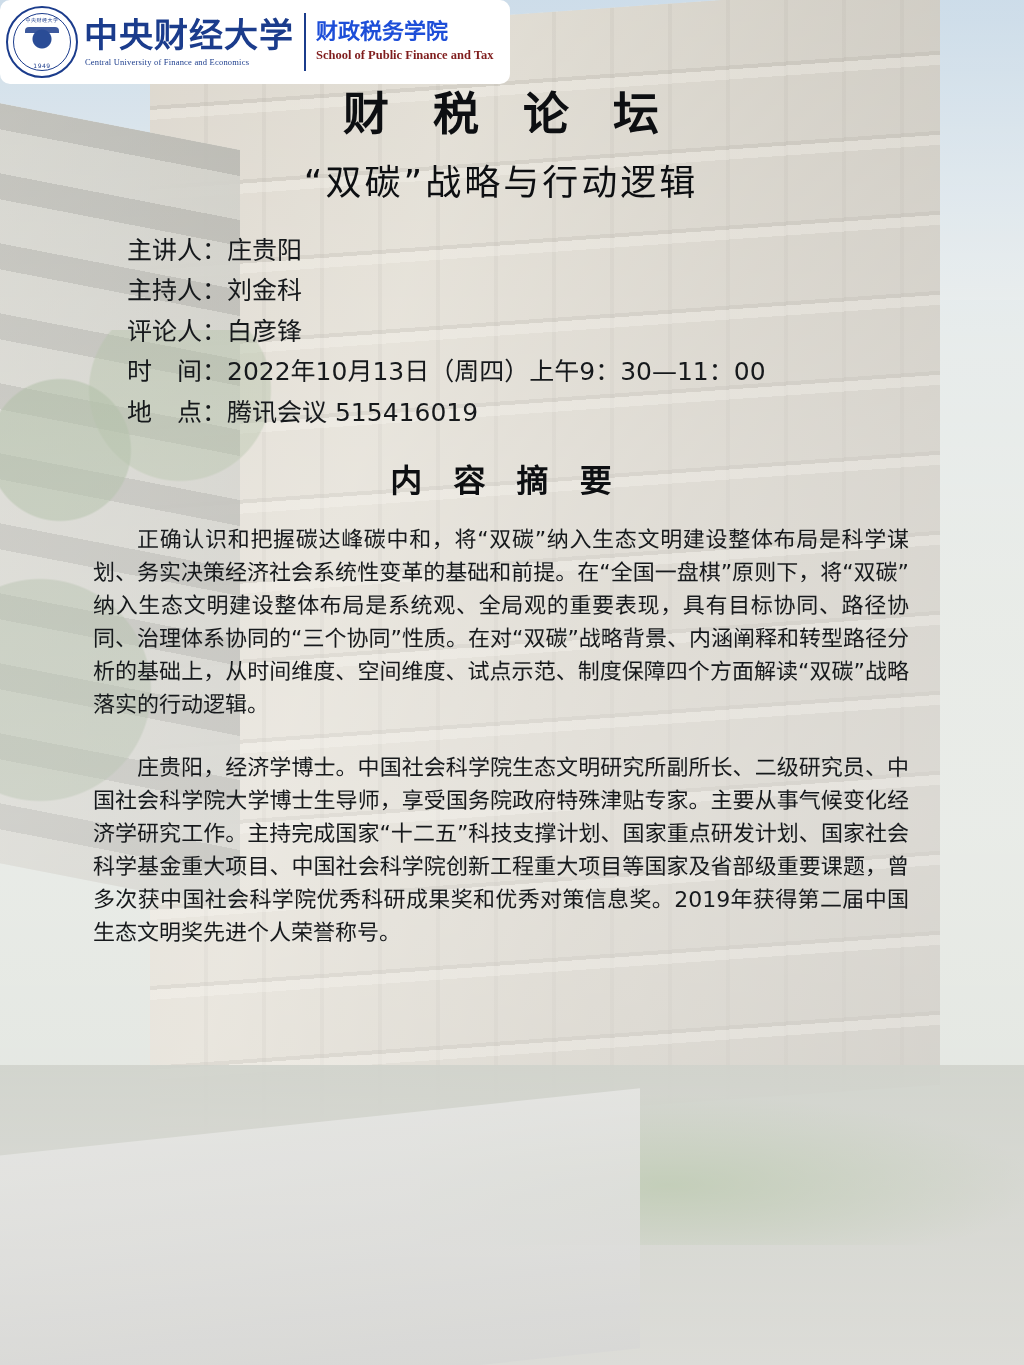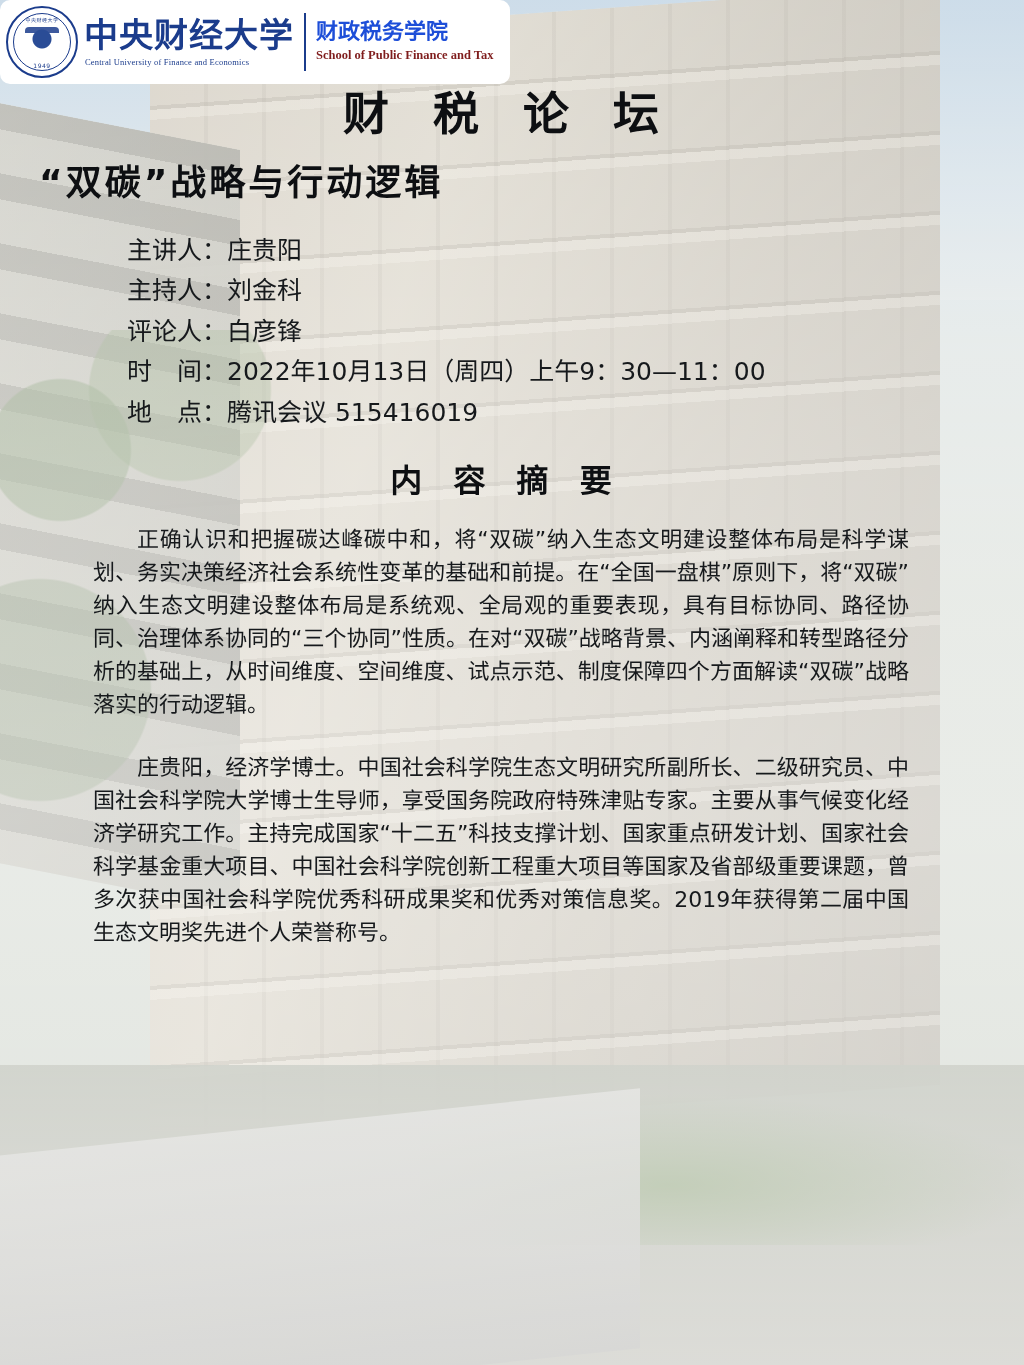--- a/index.html
+++ b/index.html
@@ -222,23 +222,23 @@
   .title-issue {
     text-align: center;
     font-size: 30px;
     font-weight: bold;
     margin-top: 6px;
     letter-spacing: 0px;
     color: #0d0f12;
     font-family: "DejaVu Serif", "Liberation Serif", serif;
   }
   .title-sub {
-    text-align: left;
+    text-align: center;
     font-size: 36px;
-    font-weight: bold;
+    font-weight: normal;
     margin-top: 12px;
     letter-spacing: 3px;
     color: #0d0f12;
   }
 
   .meta {
     margin-top: 26px;
     padding-left: 88px;
     font-size: 25px;
     line-height: 1.62;

